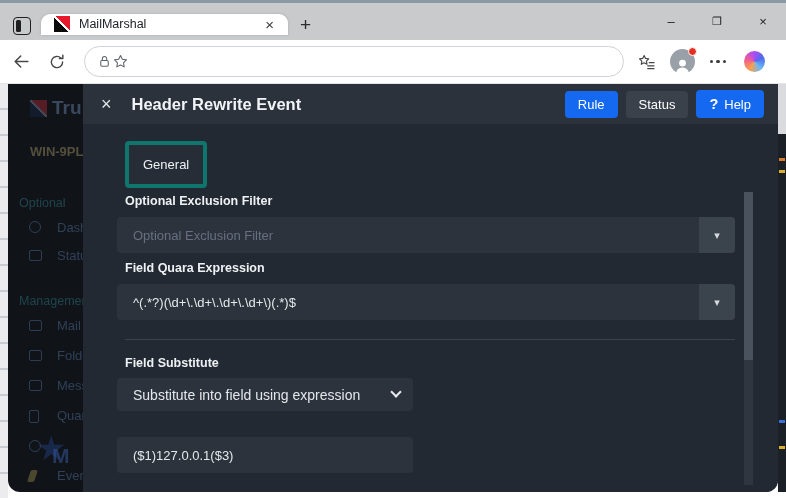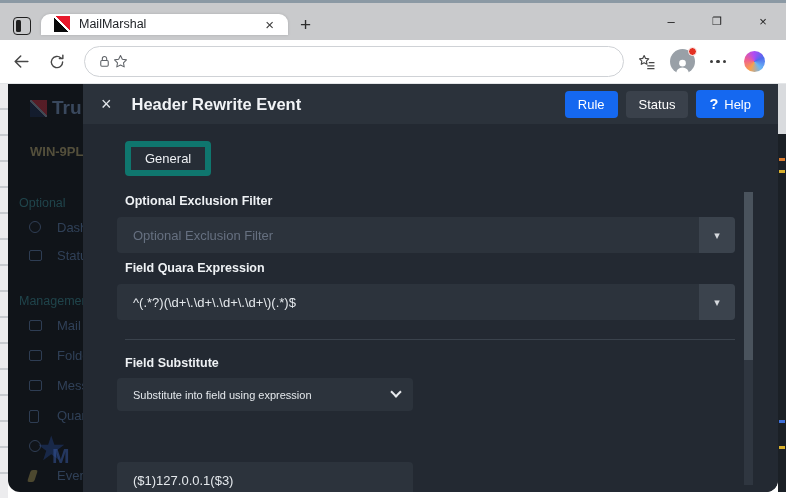--- a/index.html
+++ b/index.html
@@ -64,33 +64,33 @@
   .dlg-header { height:40px; background:#2b323b; display:flex; align-items:center; padding:0 14px; }
   .dlg-close { color:#e3e7eb; font-size:18px; line-height:1; padding:0 4px; }
   .dlg-title { color:#f1f3f6; font-size:16.5px; font-weight:600; margin-left:16px; flex:1; }
   .btn { border:none; border-radius:4px; font-size:13px; color:#ffffff; padding:6px 13px; margin-left:8px; font-family:inherit; }
   .btn-save { background:#1568f0; }
   .btn-cancel { background:#3a414b; }
   .btn-help { background:#1568f0; display:flex; align-items:center; gap:6px; }
   .btn-help b { font-size:14.5px; }
 
   .tabs { position:absolute; top:57px; left:42px; display:flex; gap:12px; }
-  .ftab { background:#262d36; color:#eef1f4; font-size:13px; border-radius:4px; padding:4px 14px; border:6px solid #0f766e; font-family:inherit; }
+  .ftab { background:#262d36; color:#eef1f4; font-size:13px; border-radius:4px; padding:12px 14px; border:4px solid #0f766e; font-family:inherit; }
   .ftab.active { border:2px solid #e8192c; padding:7px 15px; }
 
   .flabel { position:absolute; left:42px; color:#eef1f4; font-size:12.5px; font-weight:600; }
   .fcombo { position:absolute; left:34px; width:618px; height:36px; background:#2c333c; border-radius:4px; }
   .fcombo input { position:absolute; left:0; top:0; height:100%; width:calc(100% - 42px); background:transparent; border:none; outline:none;
     color:#e4e8ec; font-size:13px; padding-left:16px; font-family:inherit; }
   .fcombo input::placeholder { color:#667080; }
   .ddbtn { position:absolute; right:0; top:0; width:36px; height:36px; background:#3b434d; border-radius:0 4px 4px 0;
     display:flex; align-items:center; justify-content:center; color:#d6dade; font-size:11px; border:none; }
   .divider { position:absolute; top:255px; left:42px; width:610px; border-top:1px solid #3a424c; }
   .fselect { position:absolute; left:34px; width:296px; height:33px; background:#2c333c; border-radius:4px;
-    display:flex; align-items:center; padding-left:16px; color:#e4e8ec; font-size:11px; }
+    display:flex; align-items:center; padding-left:16px; color:#e4e8ec; font-size:14px; }
   .chev { position:absolute; right:13px; top:10px; width:8px; height:8px; border-right:2px solid #e8ebee; border-bottom:2px solid #e8ebee; transform:rotate(45deg); }
   .finput { position:absolute; left:34px; width:296px; height:36px; background:#2c333c; border:none; border-radius:4px;
     color:#e4e8ec; font-size:13px; padding-left:16px; outline:none; font-family:inherit; }
 
   .scrolltrack { position:absolute; left:661px; top:108px; width:9px; height:293px; background:#2f3640; }
   .scrollthumb { position:absolute; left:0; top:0; width:9px; height:168px; background:#4a535d; }
 </style>
 </head>
 <body>
 
@@ -221,21 +221,21 @@
       </div>
 
       <div class="divider"></div>
 
       <div class="flabel" style="top:272px">Field Substitute</div>
       <div class="fselect" style="top:294px">
         <span>Substitute into field using expression</span>
         <span class="chev"></span>
       </div>
 
-      <input class="finput" style="top: 378px;" value="($1)127.0.0.1($3)">
+      <input class="finput" style="top: 353px;" value="($1)127.0.0.1($3)">
 
       <div class="scrolltrack">
         <div class="scrollthumb"></div>
       </div>
     </div>
   </div>
 
   <div class="rightsliver">
     <div class="litetop"></div>
     <div class="speck" style="top:74px; background:#d97b2e;"></div>

